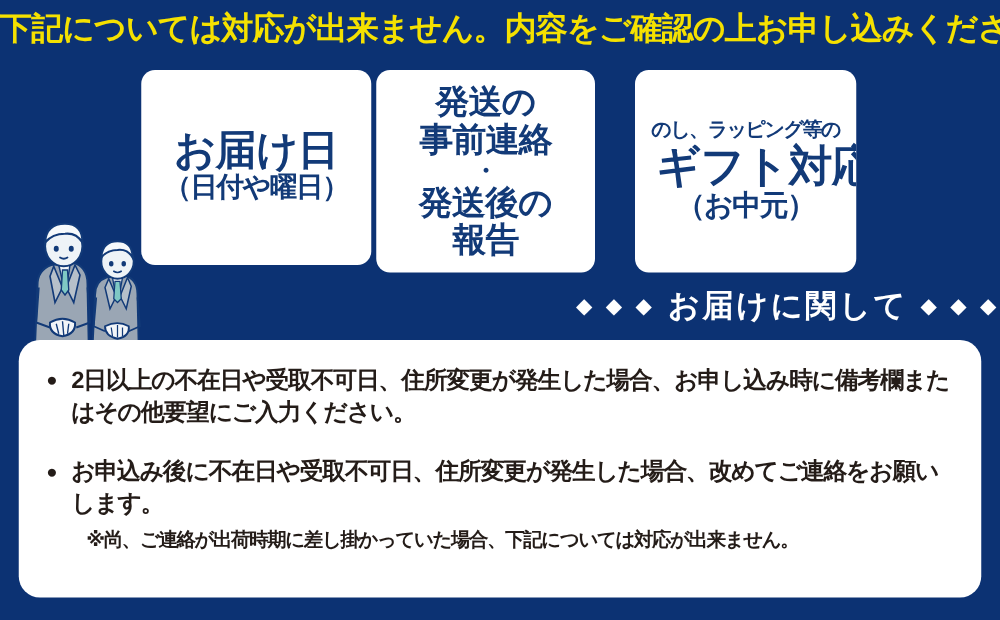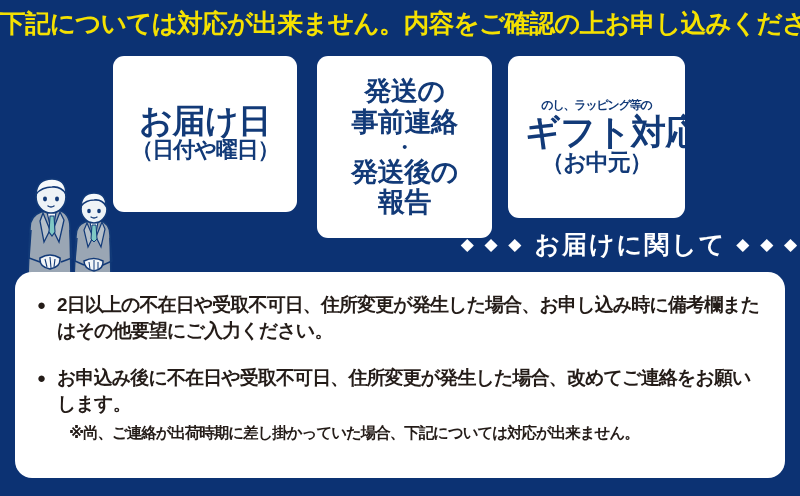--- a/index.html
+++ b/index.html
@@ -43,32 +43,32 @@
     font-weight: bold;
     text-align: center;
     display: flex;
     flex-direction: column;
     align-items: center;
     justify-content: center;
     box-sizing: border-box;
     overflow: hidden;
   }
   #card-1 { left: 113px; top: 56px; width: 184px; height: 156px; }
-  #card-2 { left: 317px; top: 56px; width: 175px; height: 182px; align-items: center; }
+  #card-2 { left: 301px; top: 56px; width: 175px; height: 162px; align-items: center; }
   #card-3 { left: 508px; top: 56px; width: 177px; height: 162px; }
 
   .card .ln {
     display: block;
     white-space: nowrap;
     line-height: 1.04;
   }
   .ln-xl { font-size: 33px; letter-spacing: -0.5px; margin-left: 32px; }
   .ln-lg { font-size: 27px; letter-spacing: -0.5px; }
   .ln-md { font-size: 22px; letter-spacing: -1px; }
-  .ln-sm { font-size: 12px; letter-spacing: -1.2px; }
+  .ln-sm { font-size: 16px; letter-spacing: -1.2px; }
   .ln-dot { font-size: 20px; line-height: 0.72; }
 
   #card-1 .ln-xl { margin: 0 0 1px 0; font-family: Liberation Serif, serif; }
   #card-1 .ln-md { margin: 0 0 2px 0; }
   #card-2 .ln-lg { margin: 1px 0; }
   #card-3 .ln-sm { margin-bottom: 2px; }
   #card-3 .ln-xl { font-size: 35px; margin-bottom: 1px; }
   #card-3 .ln-md { font-size: 23px; }
 
   

